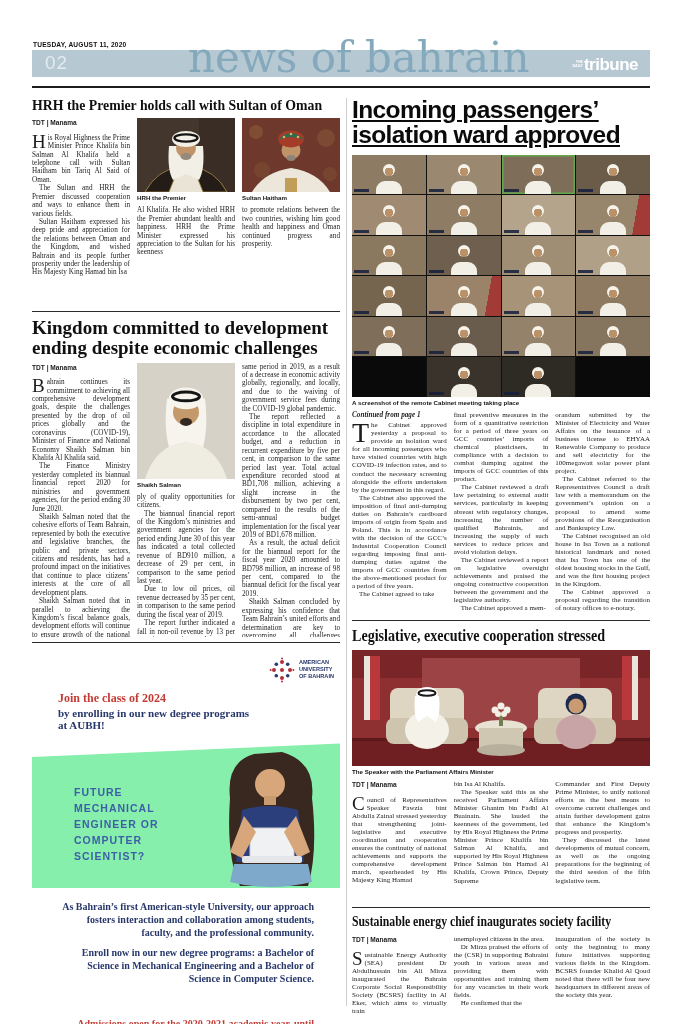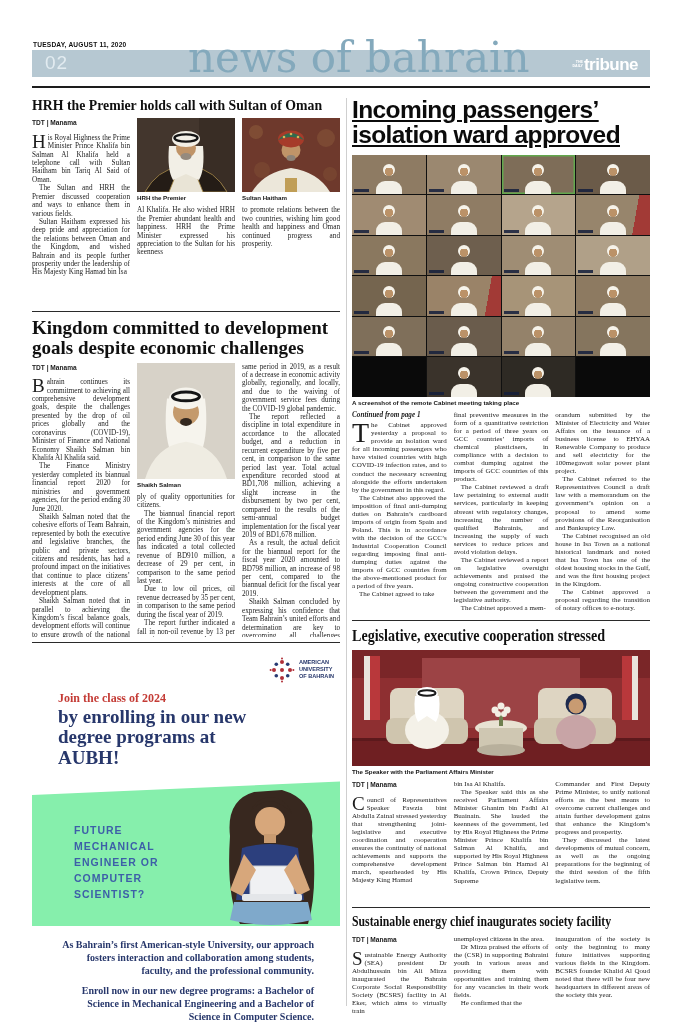--- a/index.html
+++ b/index.html
@@ -88,21 +88,21 @@
   .cc23::before,.cc23::after,.cc23 .cab-label { display:none; }
 
   
   .ad { position:relative; height:378px; overflow:hidden; }
   .ad-logo-row { display:flex; justify-content:flex-end; align-items:center; gap:4px;
                  padding:6px 6px 0 0; height:30px; }
   .ad-logo-name { font-family:"Liberation Sans",sans-serif; font-size:5.6px; font-weight:700;
                   color:#27376b; line-height:1.25; }
   .ad-h1 { font-family:"Liberation Serif",serif; font-weight:700; font-size:12px;
            color:#c43b35; margin:6px 0 1px 26px; }
-  .ad-h2 { font-family:"Liberation Serif",serif; font-weight:700; font-size:19px; line-height:1.1;
+  .ad-h2 { font-family:"Liberation Serif",serif; font-weight:700; font-size:11px; line-height:1.1;
            color:#27376b; margin:0 0 0 26px; width:200px; }
   .ad-photo { position:relative; margin-top:9px; height:148px; background:#86efac; overflow:hidden; }
   .ad-photo-wedge { position:absolute; top:-16px; left:-10px; width:340px; height:26px;
                     background:#fff; transform:rotate(-2.5deg); }
   .ad-photo-text { position:absolute; left:42px; top:46px; }
   .ad-photo-text p { margin:0 0 4px; font-family:"Liberation Sans",sans-serif; font-weight:700;
                      font-size:10.5px; letter-spacing:1px; color:#3d5fa8; }
   .ad-photo svg.woman { position:absolute; right:16px; bottom:0; }
   .ad-copy { margin:12px 26px 0; }
   .ad-copy p { font-family:"Liberation Serif",serif; font-weight:700; font-size:10px;
@@ -180,21 +180,21 @@
           </div>
           <div class="caption">Sultan Haitham</div>
         <p>to promote relations between the two countries, wishing him good health and happiness and Oman continued progress and prosperity.</p>
           </div>
       </div>
     </section>
 
     <hr class="rule">
 
     <section>
-      <h2 class="head-b">Kingdom committed to development goals despite economic challenges</h2>
+      <h2 class="head-b">Kingdom committed to development ending despite economic challenges</h2>
       <div class="cols3 b-body">
         <div class="colx dc">
           <div class="byline">TDT | Manama</div>
         <p>Bahrain continues its commitment to achieving all comprehensive development goals, despite the challenges presented by the drop of oil prices globally and the coronavirus (COVID-19), Minister of Finance and National Economy Shaikh Salman bin Khalifa Al Khalifa said.</p>
             <p>The Finance Ministry yesterday completed its biannual financial report 2020 for ministries and government agencies, for the period ending 30 June 2020.</p>
             <p>Shaikh Salman noted that the cohesive efforts of Team Bahrain, represented by both the executive and legislative branches, the public and private sectors, citizens and residents, has had a profound impact on the initiatives that continue to place citizens’ interests at the core of all development plans.</p>
             <p>Shaikh Salman noted that in parallel to achieving the Kingdom’s fiscal balance goals, development efforts will continue to ensure growth of the national economy, and the sup-</p>
           </div>
         <div class="colx">
           <div class="photo photo-b">

